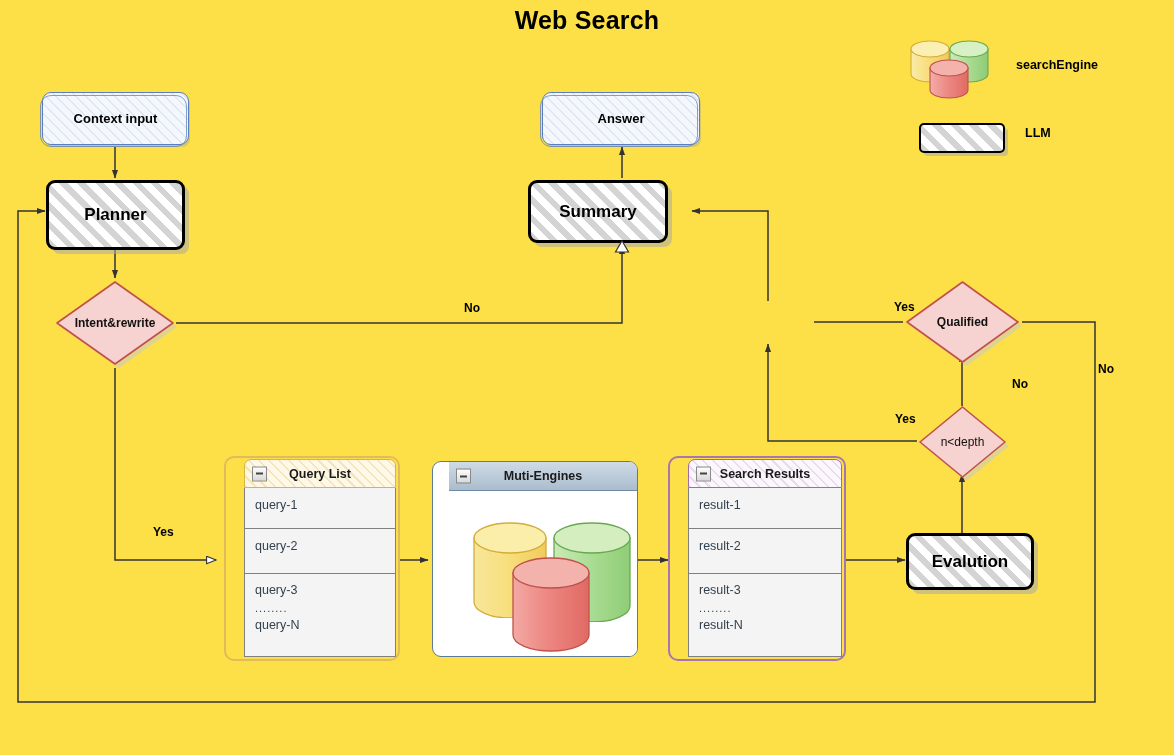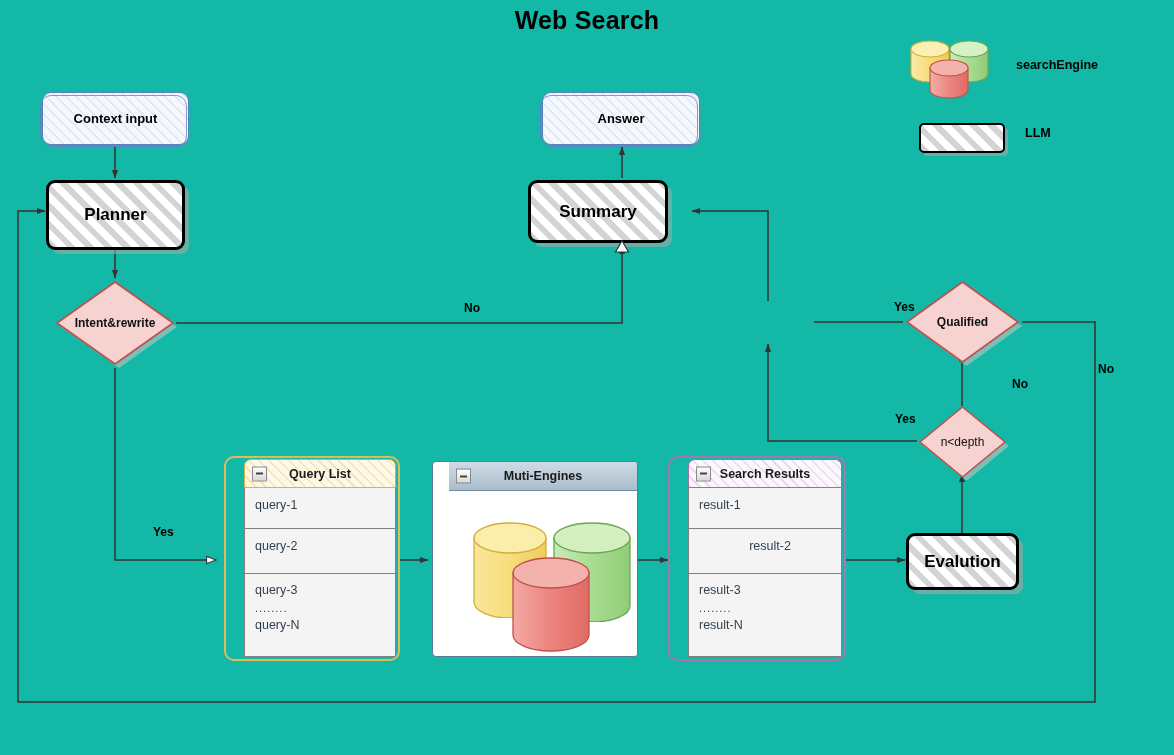--- a/index.html
+++ b/index.html
@@ -8,21 +8,21 @@
     padding: 0;
     background: #ffffff;
   }
   body {
     font-family: "Liberation Sans", sans-serif;
   }
   #canvas {
     position: relative;
     width: 1174px;
     height: 755px;
-    background: #14b8a6;
+    background: #fde047;
     overflow: hidden;
   }
   #wires {
     position: absolute;
     left: 0; top: 0;
     width: 1174px;
     height: 755px;
     pointer-events: none;
   }
   .node {
@@ -186,21 +186,21 @@
   .theme-query .frame {
     position: absolute;
     left: -4px; top: -3px; right: -4px; bottom: -4px;
     border: 2px solid #e0bb5c;
     border-radius: 10px;
     pointer-events: none;
   }
   
   .theme-engines {
     border: 1.5px solid #5a7a95;
-    border-radius: 4px;
+    border-radius: 9px;
     background: #ffffff;
     overflow: hidden;
   }
   .theme-engines .panel-head {
     background: linear-gradient(180deg,#cfdbe6 0%,#aabdcd 100%);
     border-bottom: 1px solid #6f8ba3;
     border-radius: 0;
   }
   
   .theme-results .panel-head {
@@ -325,21 +325,21 @@
   </div>
 
   <div class="diamond-wrap" style="left:917px; top:404px; width:91px; height:76px;">
     <svg class="dshape" viewBox="0 0 91 76" xmlns="http://www.w3.org/2000/svg">
       <path d="M45.5,3 L88,38 L45.5,73 L3,38 Z" fill="#c9c9c9" opacity="0.55" transform="translate(4,4)"></path>
       <path d="M45.5,3 L88,38 L45.5,73 L3,38 Z" fill="#f6d2d0" stroke="#c0504d" stroke-width="1.6" stroke-linejoin="round"></path>
     </svg>
     <div class="dlabel" style="font-weight:normal; font-size:12px;">n&lt;depth</div>
   </div>
 
-  <div class="node llm" style="left:906px; top:533px; width:113px; height:57px; font-size:17px;">
+  <div class="node llm" style="left:906px; top:533px; width:128px; height:57px; font-size:17px;">
     <span>Evalution</span>
   </div>
 
   <div class="panel theme-query" style="left:228px; top:459px; width:168px; height:198px;">
     <div class="frame"></div>
     <div class="panel-head">
       <span class="panel-min">
           <i></i>
         </span>
       <span>Query List</span>
@@ -411,21 +411,21 @@
     <div class="panel-head">
       <span class="panel-min">
           <i></i>
         </span>
       <span>Search Results</span>
     </div>
     <div class="panel-rows" style="height:169px;">
       <div class="panel-row" style="height:41px;">
         <span>result-1</span>
       </div>
-      <div class="panel-row" style="height:45px;text-align:center;">
+      <div class="panel-row" style="height:45px;">
         <span>result-2</span>
       </div>
       <div class="panel-row" style="height:83px; padding-top:7px;">
         <div>result-3</div>
         <div class="dots">........</div>
         <div>result-N</div>
       </div>
     </div>
   </div>
 

